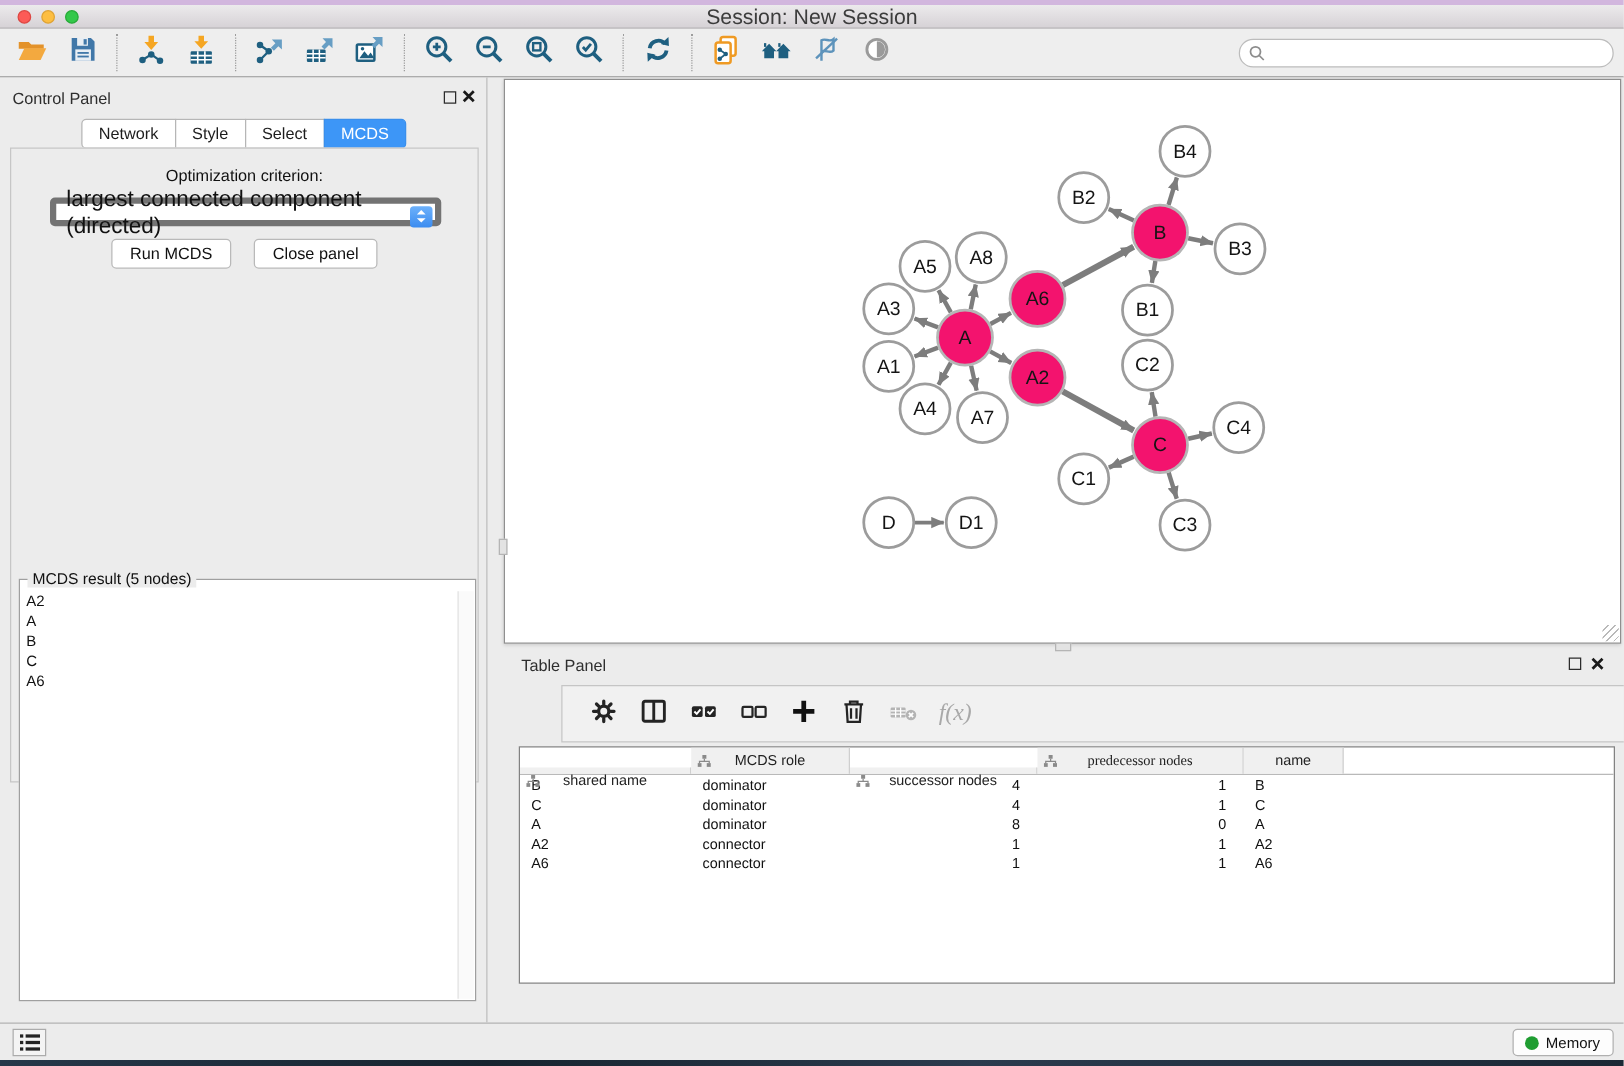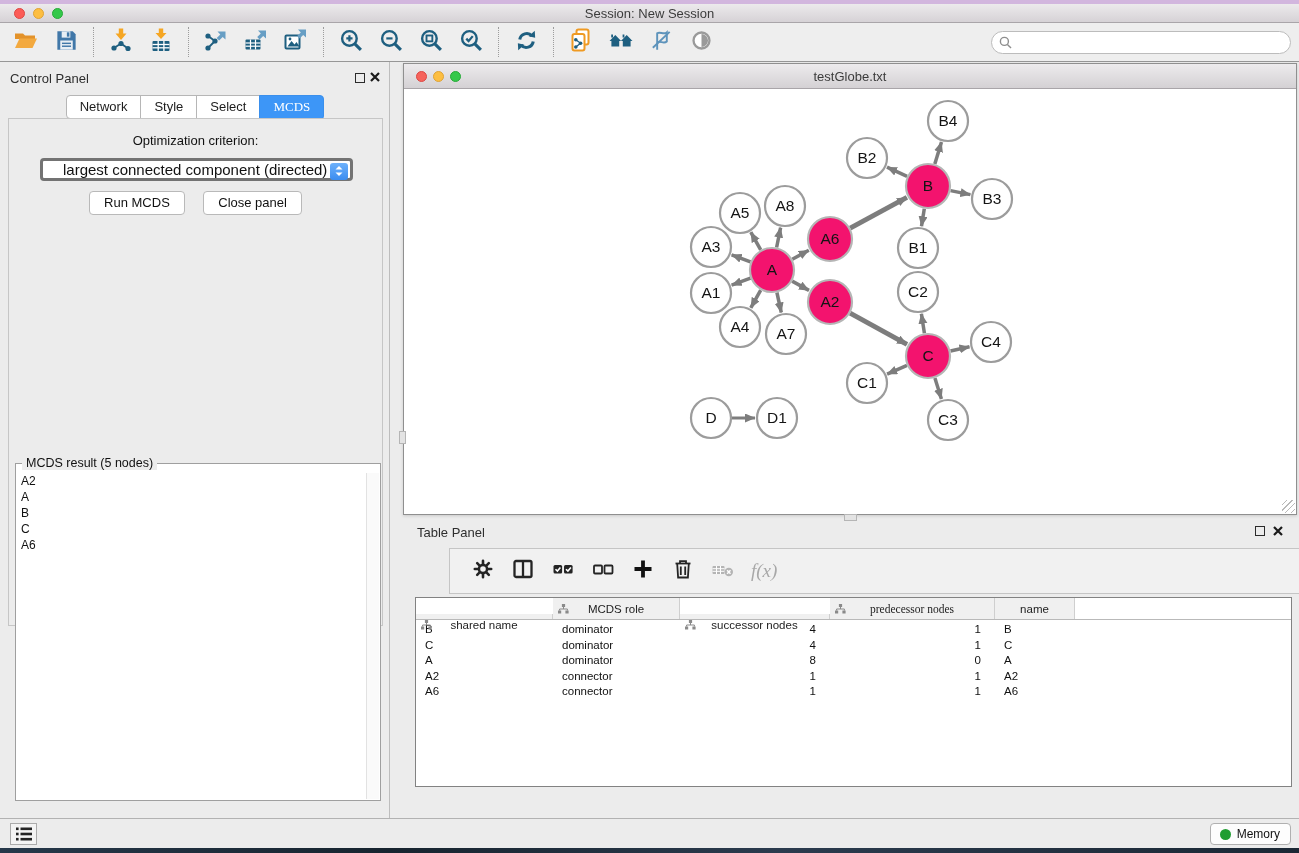--- a/index.html
+++ b/index.html
@@ -15,21 +15,21 @@
     background:linear-gradient(90deg,#26384a,#17242f 30%,#2b3b4e 60%,#1b2835); }
 
   
   .titlebar { position:absolute; left:0; top:4px; width:1299px; height:19px;
     background:linear-gradient(#eceaec,#d6d2d6); border-bottom:1px solid #a9a5a9; }
   .lights { position:absolute; left:14px; top:4px; display:flex; gap:8px; }
   .light { width:11px; height:11px; border-radius:50%; display:inline-block; }
   .light.red { background:#fc5b57; border:1px solid #dd4743; }
   .light.yellow { background:#fdbe41; border:1px solid #dfa335; }
   .light.green { background:#34c84a; border:1px solid #27aa38; }
-  .titlebar .title { text-align:center; font-size:13px; color:#3c3c3c; line-height:19px; }
+  .titlebar .title { text-align:center; font-size:17px; color:#3c3c3c; line-height:19px; }
 
   
   .toolbar { position:absolute; left:0; top:23px; width:1299px; height:39px; background:#eeeeee;
     border-bottom:1px solid #979797; display:flex; align-items:center; padding-left:6px; }
   .tbtn { width:34px; height:34px; display:flex; align-items:center; justify-content:center; margin:0 3px; }
   .tsep { width:0; height:30px; border-left:1px dotted #9c9c9c; margin:0 7px; }
   .search-wrap { margin-left:auto; margin-right:8px; position:relative; }
   .search-wrap input { width:300px; height:23px; border:1px solid #bcbcbc; border-radius:12px;
     background:#fff; padding:0 8px 0 26px; font-size:12px; outline:none; }
   .search-wrap svg { position:absolute; left:8px; top:5px; }
@@ -38,28 +38,28 @@
   .control-panel { position:absolute; left:0; top:62px; width:390px; height:756px;
     background:#ececec; border-right:1px solid #bdbdbd; }
   .cp-header-title { position:absolute; left:10px; top:9px; font-size:13px; color:#2e2e2e; }
   .panel-float { position:absolute; top:11px; width:10px; height:10px; border:1.6px solid #2b2b2b; background:transparent; }
   .panel-close { position:absolute; top:9px; width:12px; height:12px; }
   .cp-tabs-wrap { position:absolute; left:0; top:33px; width:390px; text-align:center; }
   .seg { display:inline-block; padding:3px 13px 4px; font-size:13px; background:#fff;
     border:1px solid #b6b6b6; color:#1d1d1d; vertical-align:top; }
   .seg + .seg { margin-left:-1px; }
   .seg:first-child { border-radius:4px 0 0 4px; }
-  .seg:last-child { border-radius:0 4px 4px 0;font-family:Liberation Serif, serif; }
+  .seg:last-child { border-radius:0 4px 4px 0; }
   .seg.active { background:#3d96f7; border-color:#3a8fec; color:#fff; }
   .cp-content { position:absolute; left:8px; top:56px; width:375px; height:508px;
     border:1px solid #c6c6c6; background:#ececec; }
   .opt-label { position:absolute; left:0; top:14px; width:100%; text-align:center; font-size:13px; color:#111; }
   .criterion-select { position:absolute; left:31px; top:39px; width:313px; height:23px;
-    background:#fff; border:3px solid #737373; border-radius:4px; font-size:15px; color:#111;
-    display:flex; align-items:center; padding-left:20px; }
+    background:#fff; border:5px solid #737373; border-radius:4px; font-size:18px; color:#111;
+    display:flex; align-items:center; padding-left:8px; }
   .criterion-stepper { position:absolute; right:2px; top:2px; width:18px; height:17px;
     background:linear-gradient(#6db1fb,#3b8cf0); border-radius:3px; }
   .criterion-stepper svg { display:block; margin:2px auto 0; }
   .cp-buttons { position:absolute; left:0; top:72px; width:100%; text-align:center; }
   .mac-btn { display:inline-block; background:#fff; border:1px solid #b9b9b9; border-radius:4px;
     font-size:13px; color:#111; padding:3px 14px 4px; margin:0 7px; font-family:"Liberation Sans",sans-serif; }
   .result-group { position:absolute; left:6px; top:344px; width:366px; height:338px;
     border:1px solid #9f9f9f; background:#fff; }
   .result-legend { position:absolute; left:6px; top:-8px; background:#ececec; padding:0 4px;
     font-size:12.5px; color:#111; }
@@ -335,28 +335,20 @@
           <div class="result-item">B</div>
           <div class="result-item">C</div>
           <div class="result-item">A6</div>
         </div>
       <div class="result-scroll"></div>
     </div>
   </div>
 </div>
 
 <div class="network-window">
-  <div class="nw-titlebar">
-    <div class="nw-lights">
-      <span class="nw-light" style="background:#f6635c;border:1px solid #dd4743;"></span>
-      <span class="nw-light" style="background:#fdbe41;border:1px solid #dfa335;"></span>
-      <span class="nw-light" style="background:#34c84a;border:1px solid #27aa38;"></span>
-    </div>
-    <div class="nw-title">testGlobe.txt</div>
-  </div>
   <svg class="nw-canvas" id="graph-svg" viewBox="0 0 891 424">
       <defs>
         <marker id="arrow" markerUnits="userSpaceOnUse" markerWidth="12" markerHeight="10" refX="10" refY="4.5" orient="auto">
           <path d="M0,0 L10.5,4.5 L0,9 Z" fill="#7d7d7d"></path>
         </marker>
       </defs>
       <line x1="355.7" y1="159.9" x2="345.8" y2="142.2" stroke="#7d7d7d" stroke-width="3.5" marker-end="url(#arrow)"></line>
       <line x1="371.6" y1="157.5" x2="375.6" y2="137.6" stroke="#7d7d7d" stroke-width="3.5" marker-end="url(#arrow)"></line>
       <line x1="345.5" y1="171.9" x2="326.6" y2="164.8" stroke="#7d7d7d" stroke-width="3.5" marker-end="url(#arrow)"></line>
       <line x1="345.5" y1="188.1" x2="326.6" y2="195.2" stroke="#7d7d7d" stroke-width="3.5" marker-end="url(#arrow)"></line>

